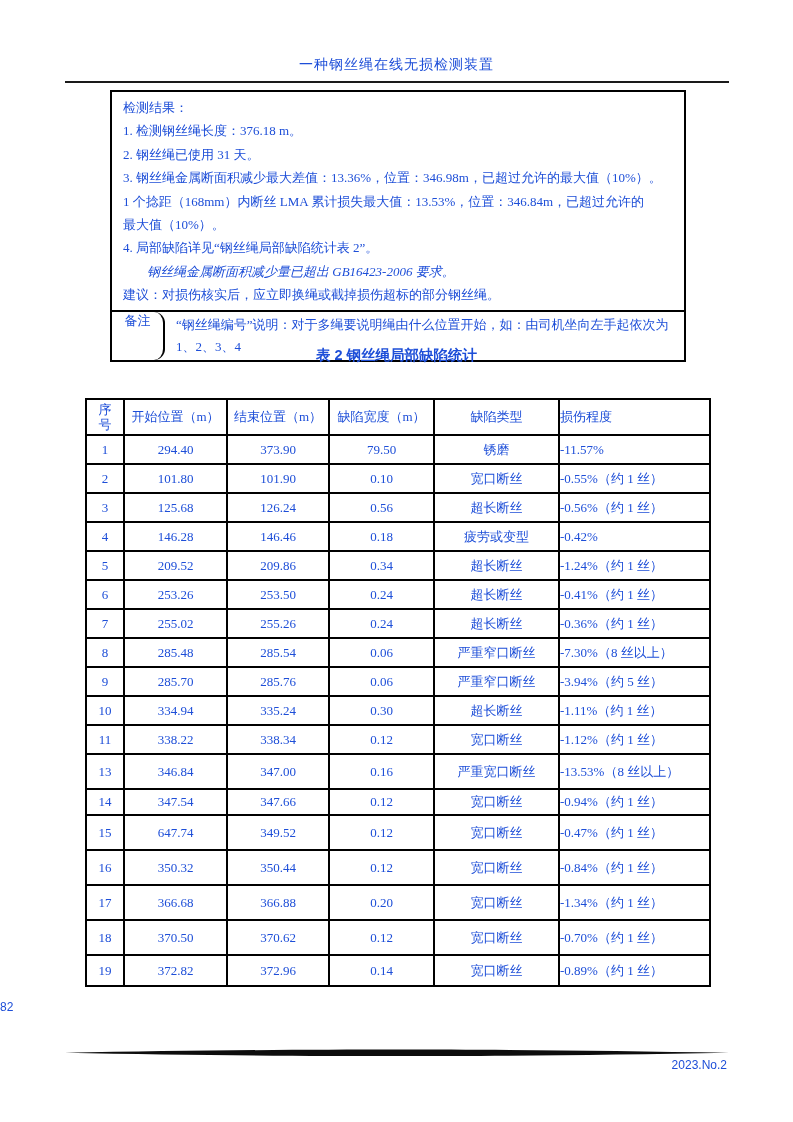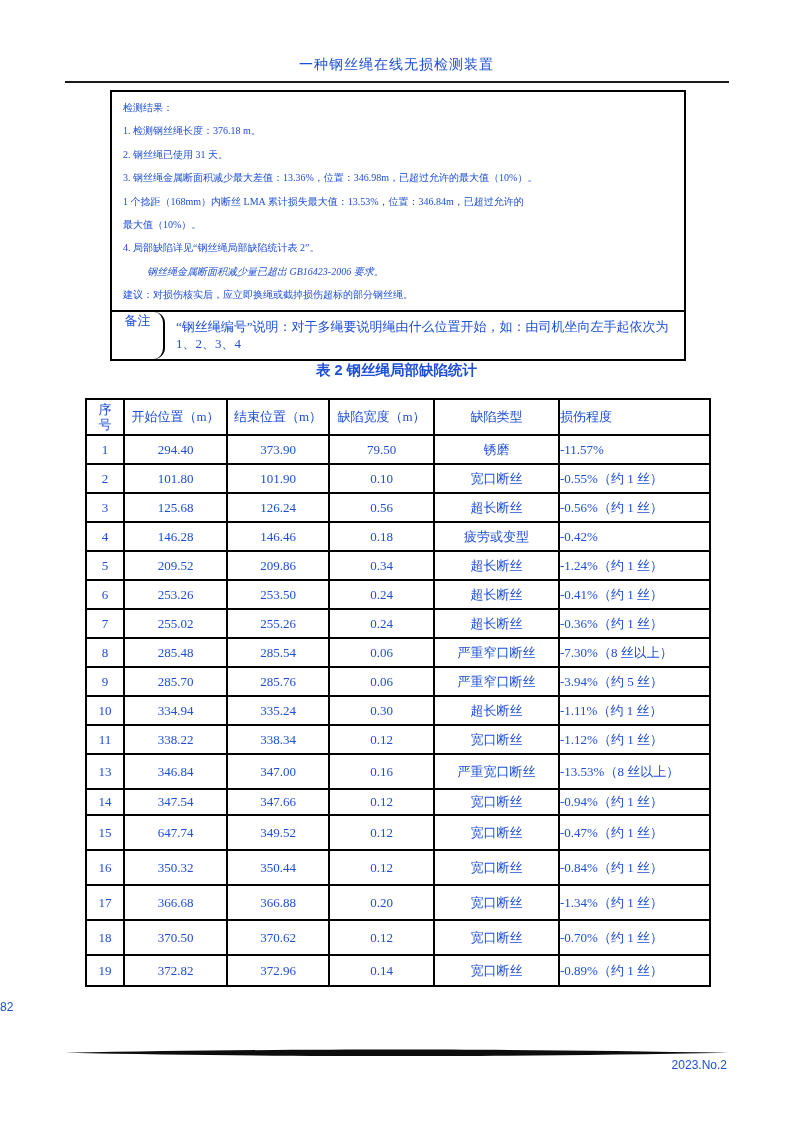--- a/index.html
+++ b/index.html
@@ -24,42 +24,42 @@
   }
 
   
   .result-box {
     position:absolute; left:110px; top:90px; width:572px;
     border:2px solid #000;
     box-sizing:content-box;
   }
   .result-lines { padding:4px 8px 3px 11px; }
   .result-line {
-    font-size:10px; line-height:23.4px; white-space:nowrap;
+    font-size:13px; line-height:23.4px; white-space:nowrap;
   }
   .result-line.indent { padding-left:24px;font-style:italic; }
 
   .remark-row {
     display:flex; border-top:2px solid #000; min-height:47px; align-items:stretch;
   }
   .remark-label-cell {
     width:51px; flex:0 0 51px; border-right:2px solid #000;
     display:flex; align-items:flex-start; justify-content:center;
     font-size:13px;
     border-radius:11px;
   }
   .remark-text-cell {
     flex:1; display:flex; align-items:center;
     padding:2px 10px 2px 11px;
-    font-size:13px; line-height:17px;
+    font-size:13px; line-height:22px;
   }
 
   
   .table-title {
-    position:absolute; top:361px; left:0; width:100%;
+    position:absolute; top:346px; left:0; width:100%;
     text-align:center; font-weight:bold; font-size:14.5px;
     font-family:"Liberation Sans","DejaVu Sans",sans-serif;
   }
   table.defect-table {
     position:absolute; left:85px; top:398px;
     border-collapse:collapse; table-layout:fixed;
     width:624px;
     font-size:13px;
   }
   .defect-table th, .defect-table td {

